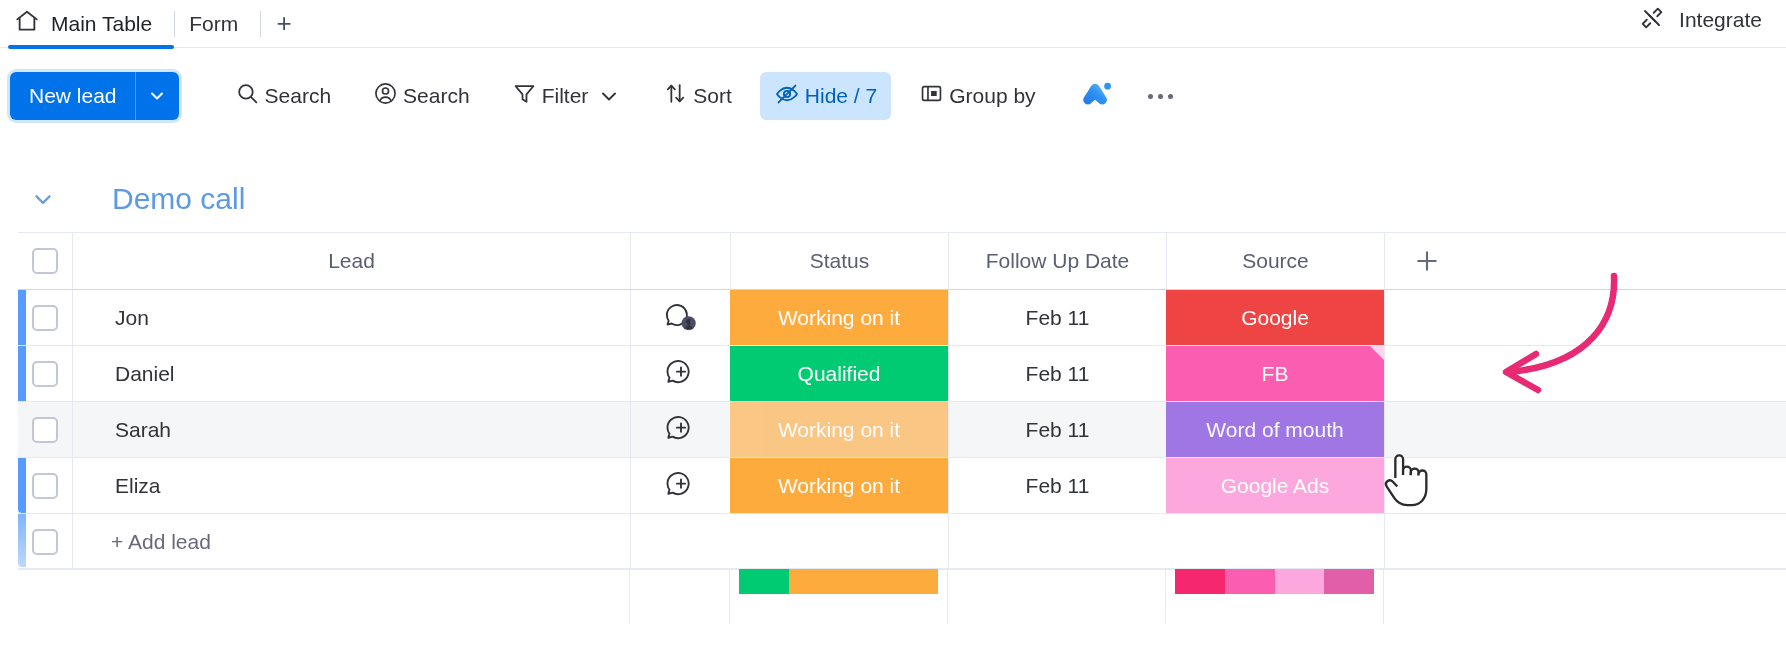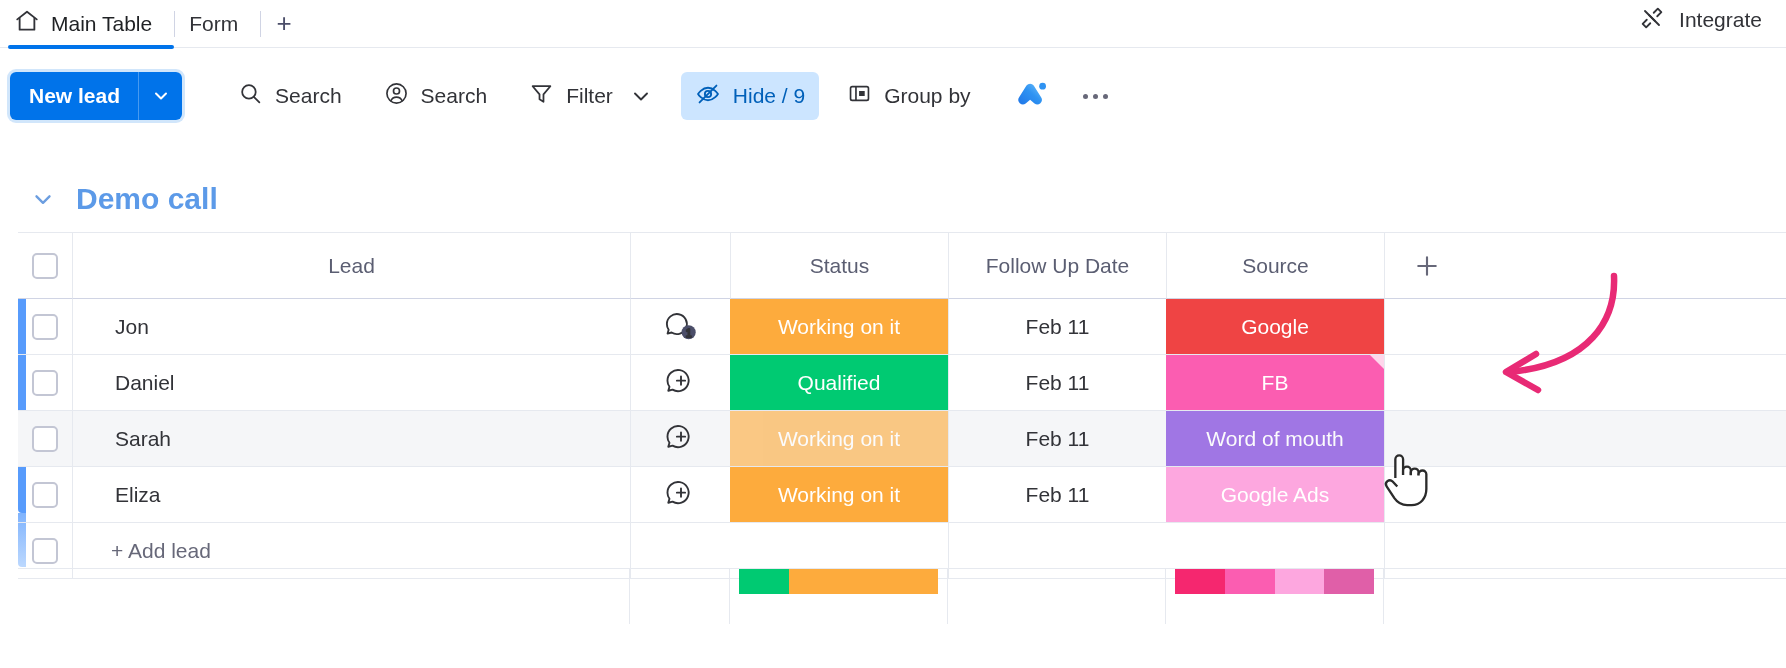--- a/index.html
+++ b/index.html
@@ -44,68 +44,68 @@
   .toolbar {
     position: absolute; top: 48px; left: 0; width: 1786px; height: 96px;
     display: flex; align-items: center; padding-left: 10px;
   }
   .newlead {
     display: flex; align-items: stretch; height: 48px;
     border-radius: 6px; overflow: hidden; cursor: pointer;
     box-shadow: 0 0 0 3px rgba(0,115,234,0.18);
   }
   .newlead-main {
-    background: #0073ea; color: #fff; font-size: 21px; font-weight: bold;
+    background: #0073ea; color: #fff; font-size: 21px; font-weight: normal;
     display: flex; align-items: center; padding: 0 18px 0 19px;
   }
   .newlead-arrow {
     background: #0073ea; color: #fff; width: 44px;
     display: flex; align-items: center; justify-content: center;
     border-left: 1px solid rgba(255,255,255,0.28);
   }
   .tb-item {
-    display: flex; align-items: center; gap: 12px;
+    display: flex; align-items: center; gap: 5px;
     height: 48px; padding: 0 14px; margin-left: 14px;
     font-size: 21px; color: #323338; border-radius: 6px; cursor: pointer;
     white-space: nowrap;
   }
   .tb-item.first { margin-left: 42px; }
   .tb-item.active { background: #cce5ff; color: #0060b9; }
   .tb-item .caret { margin-left: 4px; display: flex; align-items: center; }
   .tb-ai { margin-left: 22px; width: 46px; height: 48px;
            display: flex; align-items: center; justify-content: center; cursor: pointer; }
   .tb-dots { margin-left: 18px; width: 50px; height: 48px;
              display: flex; align-items: center; justify-content: center;
              gap: 5px; cursor: pointer; }
   .tb-dots i { width: 5px; height: 5px; border-radius: 50%; background: #676879; display:block; }
 
   
   .group-head {
     position: absolute; top: 172px; left: 0; width: 600px; height: 54px;
     display: flex; align-items: center; gap: 20px; padding-left: 30px;
   }
   .group-chevron { color: #6c9ee0; display: flex; align-items: center; cursor: pointer; }
-  .group-title { font-size: 30px; color: #5c9ae8; font-weight: bold; cursor: pointer; }
+  .group-title { font-size: 30px; color: #5c9ae8; font-weight: normal; cursor: pointer; margin-left: 36px; }
 
   
   .table {
     position: absolute; top: 232px; left: 18px;
     width: 1768px;
   }
   .accent {
     position: absolute; left: 0; top: 0; width: 8px; height: 281px;
     background: #579bfc; border-radius: 4px 0 0 4px;
   }
   .accent-fade {
     position: absolute; left: 0; top: 281px; width: 8px; height: 54px;
     background: linear-gradient(to bottom, #7fb3fd, #bcd8fe);
     border-radius: 0 0 0 4px;
   }
   .row { display: flex; align-items: stretch; height: 56px; position: relative; }
-  .hrow { height: 67px; }
+  .hrow { height: 58px; }
   .c-check {
     width: 54px; flex: none; display: flex; align-items: center; justify-content: center;
     border-bottom: 1px solid #e6e9ef; background: inherit;
   }
   .cb {
     width: 26px; height: 26px; border: 2px solid #c3c6d4; border-radius: 5px;
     background: #fff; cursor: pointer;
   }
   .c-lead {
     width: 558px; flex: none; display: flex; align-items: center; padding-left: 42px;
@@ -259,30 +259,41 @@
         </svg>
     </span>
     <span>Filter</span>
     <span class="caret">
       <svg width="24" height="24" viewBox="0 0 24 24" fill="none" stroke="#323338" stroke-width="1.9" stroke-linecap="round" stroke-linejoin="round">
           <path d="M6 9.5l6 6 6-6"></path>
         </svg>
     </span>
   </div>
 
+  <div class="tb-item">
+    <span>
+      <svg width="25" height="25" viewBox="0 0 24 24" fill="none" stroke="#323338" stroke-width="1.7" stroke-linecap="round" stroke-linejoin="round">
+        <path d="M8 20V4.5"></path>
+          <path d="M4.6 8 8 4.5 11.4 8"></path>
+        <path d="M16 4v15.5"></path>
+          <path d="M12.6 16 16 19.5 19.4 16"></path>
+      </svg>
+    </span>
+    <span>Sort</span>
+  </div>
 
   <div class="tb-item active">
     <span>
       <svg width="26" height="26" viewBox="0 0 24 24" fill="none" stroke="#0060b9" stroke-width="1.7" stroke-linecap="round" stroke-linejoin="round">
         <path d="M2.8 12S6.4 6.2 12 6.2 21.2 12 21.2 12 17.6 17.8 12 17.8 2.8 12 2.8 12z"></path>
         <circle cx="12" cy="12" r="2.9"></circle>
         <path d="M4.2 19.8 19.8 4.2"></path>
       </svg>
     </span>
-    <span>Hide / 9</span>
+    <span>Hide / 7</span>
   </div>
 
   <div class="tb-item">
     <span>
       <svg width="25" height="25" viewBox="0 0 24 24" fill="none" stroke="#323338" stroke-width="1.6" stroke-linejoin="round">
         <rect x="3.4" y="5.4" width="17.2" height="13.2" rx="1.6"></rect>
         <path d="M8.6 5.4V18.6"></path>
         <rect x="11.6" y="9.6" width="5.4" height="4.8" fill="#323338" stroke="none"></rect>
       </svg>
     </span>

